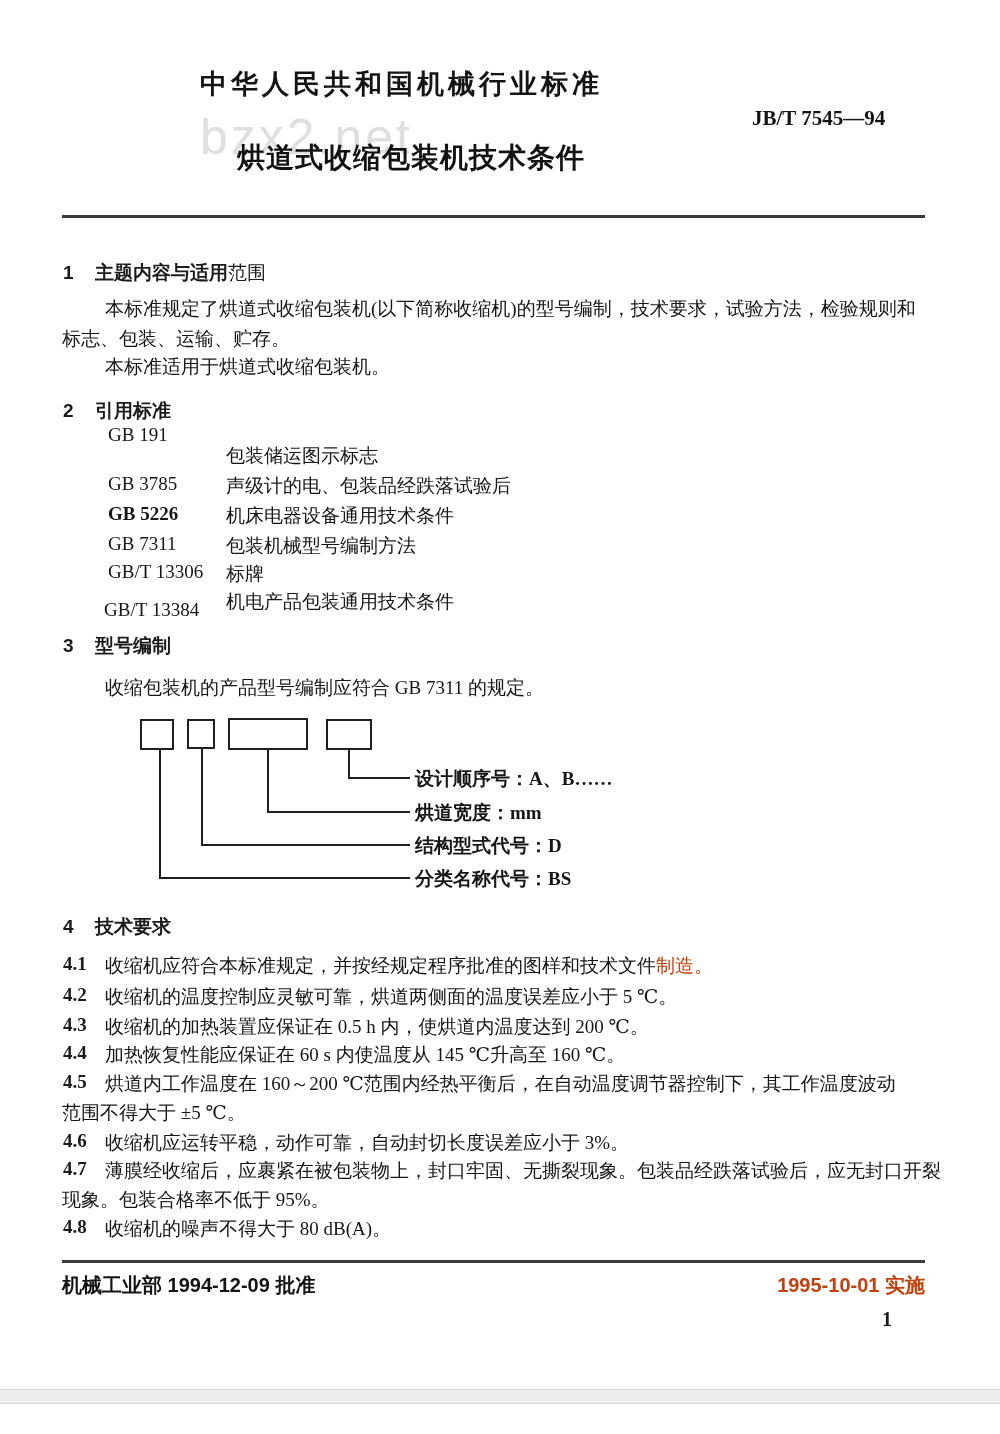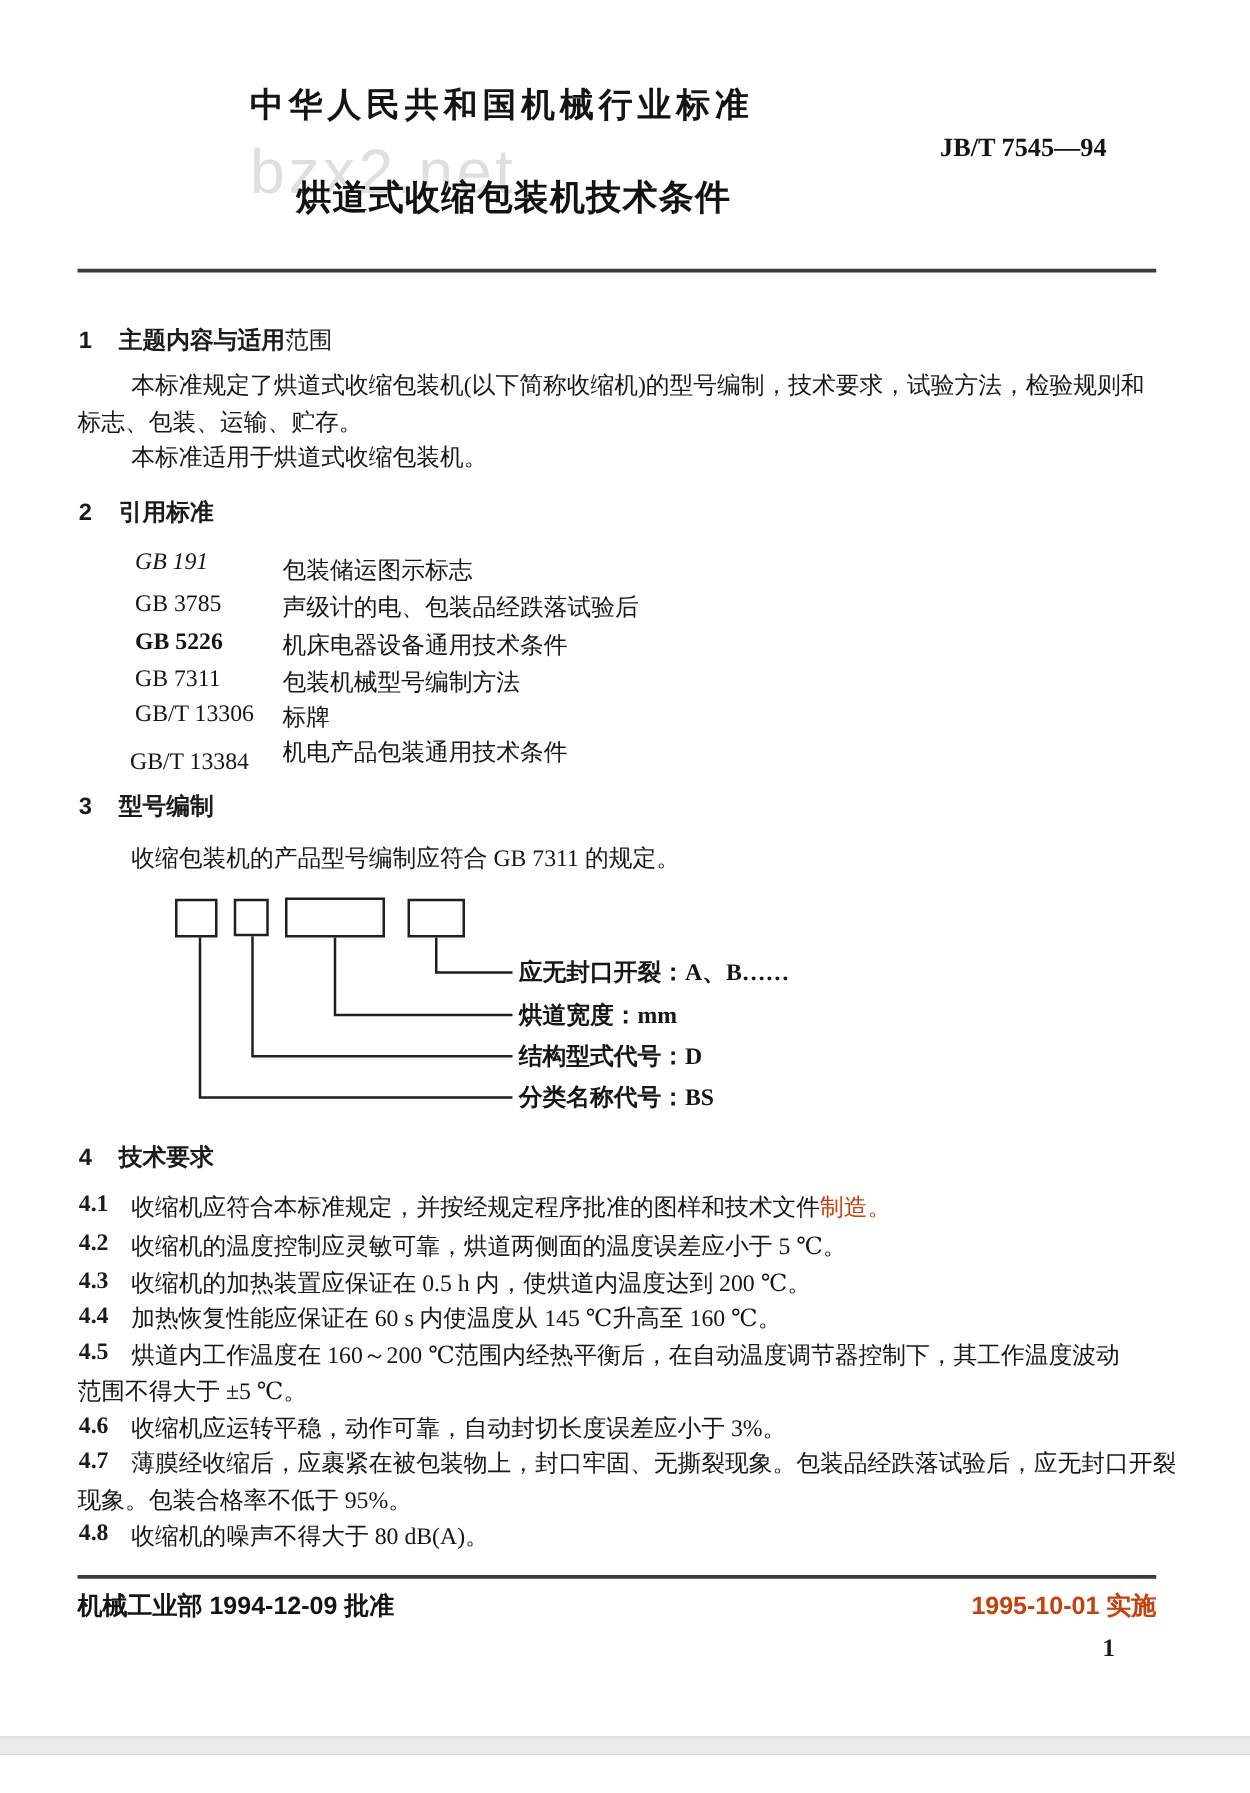--- a/index.html
+++ b/index.html
@@ -57,21 +57,21 @@
   <span class="hei" style="font-size:19px;">主题内容与适用</span><span class="hei lighter" style="font-size:19px;">范围</span>
 </div>
 <div class="abs body-text" style="left:105px; top:297px;">本标准规定了烘道式收缩包装机(以下简称收缩机)的型号编制，技术要求，试验方法，检验规则和</div>
 <div class="abs body-text" style="left:62px;  top:327px;">标志、包装、运输、贮存。</div>
 <div class="abs body-text" style="left:105px; top:355px;">本标准适用于烘道式收缩包装机。</div>
 
 <div class="abs hei" style="left:63px; top:399px; font-size:19px;">2</div>
 <div class="abs hei" style="left:95px; top:399px; font-size:19px;">引用标准</div>
 
 <div>
-  <div class="ref-code body-text" style="left:108px; top:439px;font-style:italic;">GB 191</div>
+  <div class="ref-code body-text" style="left:108px; top:424px;">GB 191</div>
   <div class="ref-title body-text" style="left:226px; top:443px;">包装储运图示标志</div>
 
   <div class="ref-code body-text" style="left:108px; top:473px;">GB 3785</div>
   <div class="ref-title body-text" style="left:226px; top:473px;">声级计的电、包装品经跌落试验后</div>
 
   <div class="ref-code body-text" style="left:108px; top:503px;font-weight:bold;">GB 5226</div>
   <div class="ref-title body-text" style="left:226px; top:503px;">机床电器设备通用技术条件</div>
 
   <div class="ref-code body-text" style="left:108px; top:533px;">GB 7311</div>
   <div class="ref-title body-text" style="left:226px; top:533px;">包装机械型号编制方法</div>
@@ -93,21 +93,21 @@
   <div class="model-box" style="left:228px; top:718px; width:80px; height:32px;"></div>
   <div class="model-box" style="left:326px; top:719px; width:46px; height:31px;"></div>
 
   <svg class="connectors" viewBox="0 0 1000 200">
     <polyline points="349,50 349,78 410,78" fill="none" stroke="#1f1f1f" stroke-width="2"></polyline>
     <polyline points="268,50 268,112 410,112" fill="none" stroke="#1f1f1f" stroke-width="2"></polyline>
     <polyline points="202,49 202,145 410,145" fill="none" stroke="#1f1f1f" stroke-width="2"></polyline>
     <polyline points="160,50 160,178 410,178" fill="none" stroke="#1f1f1f" stroke-width="2"></polyline>
   </svg>
 
-  <div class="abs diagram-label" style="left:415px; top:767px;">应无封口开裂：A、B……</div>
+  <div class="abs diagram-label" style="left:415px; top:767px;">设计顺序号：A、B……</div>
   <div class="abs diagram-label" style="left:415px; top:801px;">烘道宽度：mm</div>
   <div class="abs diagram-label" style="left:415px; top:834px;">结构型式代号：D</div>
   <div class="abs diagram-label" style="left:415px; top:867px;">分类名称代号：BS</div>
 </div>
 
 <div class="abs hei" style="left:63px; top:915px; font-size:19px;">4</div>
 <div class="abs hei" style="left:95px; top:915px; font-size:19px;">技术要求</div>
 
 <div>
   <div class="req-num" style="left:63px;  top:953px;">4.1</div>

